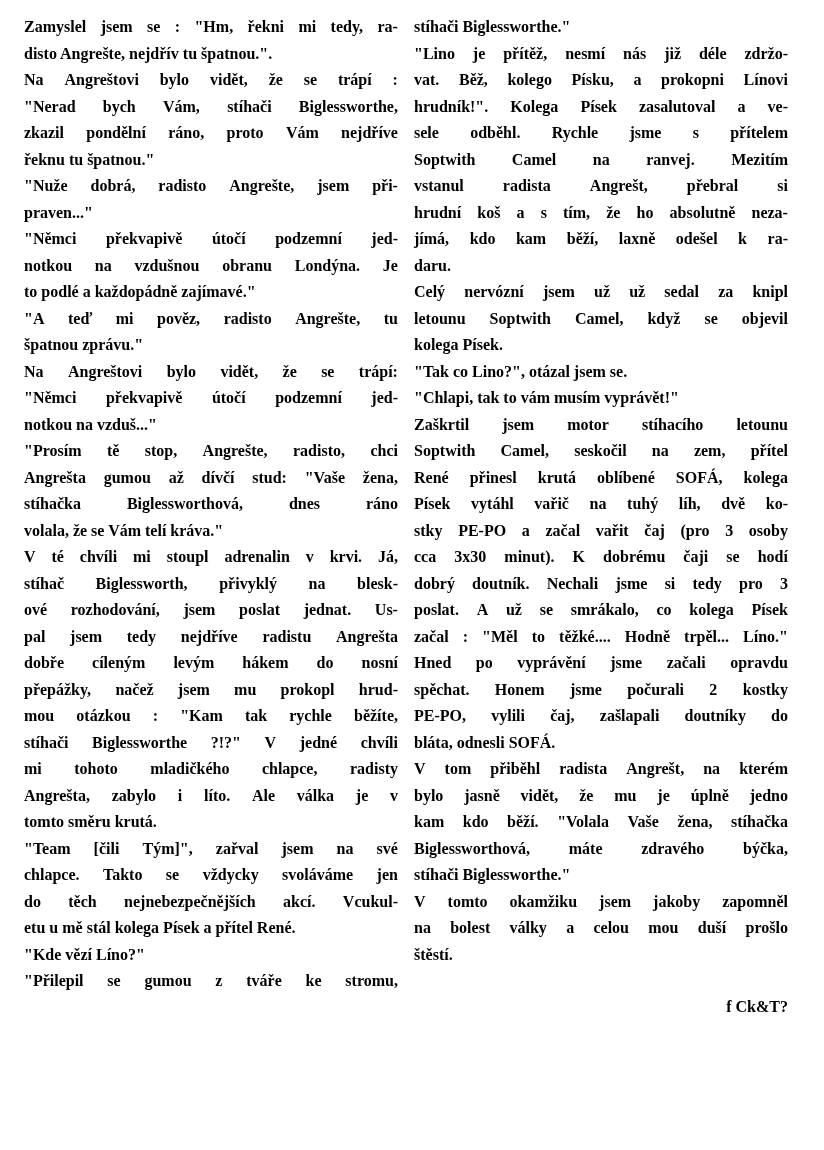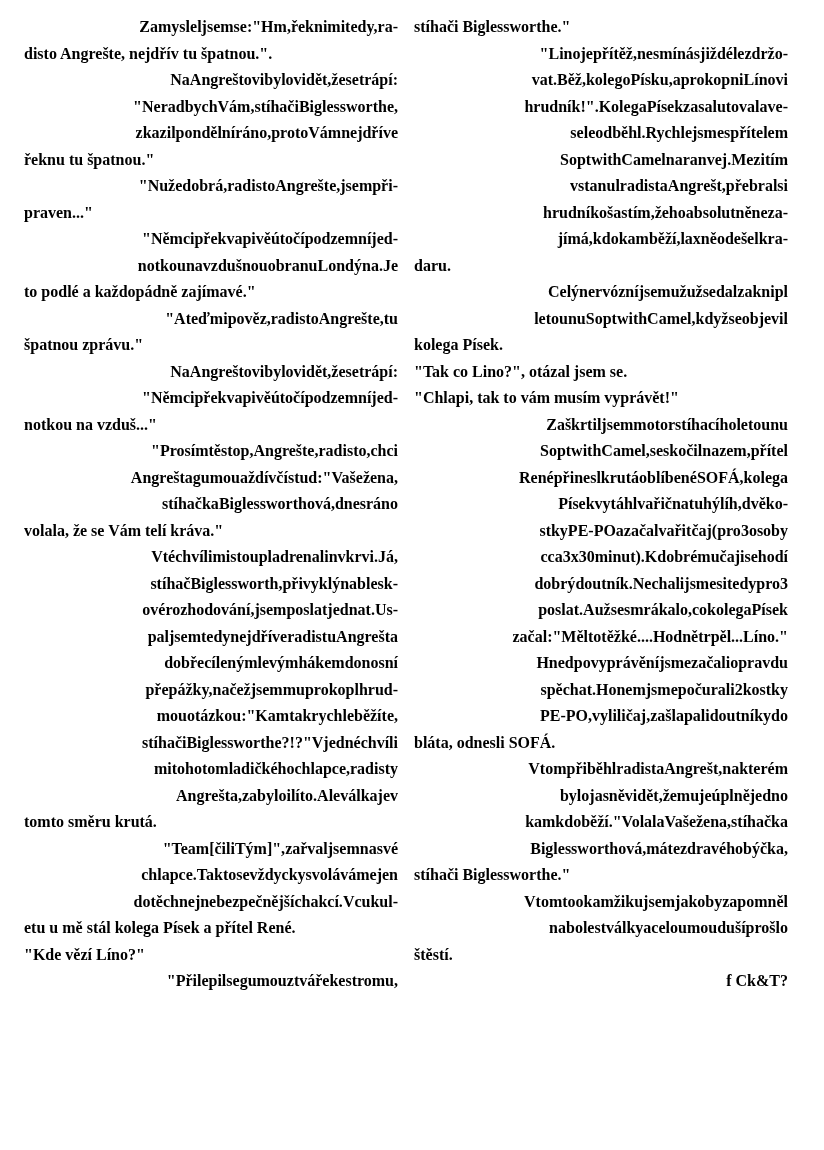--- a/index.html
+++ b/index.html
@@ -29,24 +29,25 @@
     flex: 0 0 374px;
   }
   .line {
     height: 26.5px;
     line-height: 26.5px;
     white-space: nowrap;
     overflow: visible;
   }
   .line.just {
     display: flex;
-    justify-content: flex-end;
+    justify-content: space-between;
   }
   .line.just span { display: inline-block; }
   .signature {
+    margin-top: 26px;
     text-align: right;
     height: 26.5px;
     line-height: 26.5px;
   }
 </style>
 </head>
 <body style="background: rgb(255, 255, 255);">
 
 <div class="page" style="color: rgb(0, 0, 0);">
   <div class="columns">

